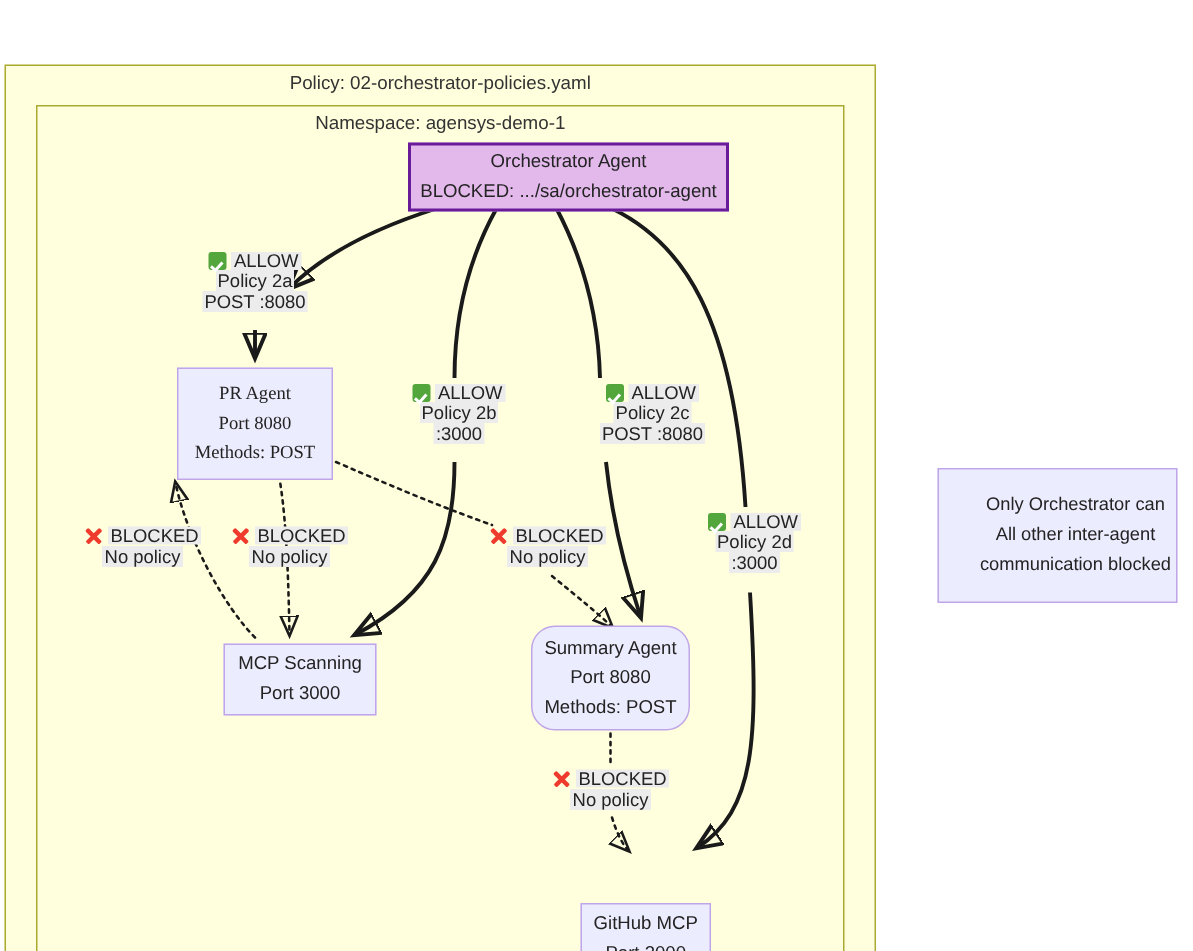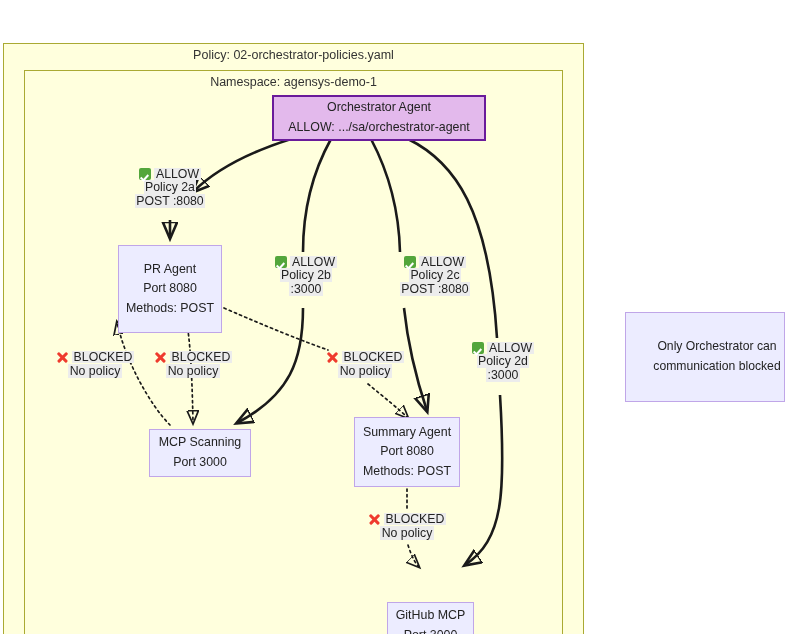--- a/index.html
+++ b/index.html
@@ -81,47 +81,48 @@
 
     <path class="dotted-edge" d="M 224,268 C 270,288 300,300 328,310"></path>
     <path class="dotted-edge" marker-end="url(#ah-dot)" d="M 368,344 C 385,358 400,370 408,378"></path>
 
     <path class="dotted-edge" d="M 407,449 L 407,470"></path>
     <path class="dotted-edge" marker-end="url(#ah-dot)" d="M 408,505 C 412,518 416,524 419,527"></path>
   </svg>
 
   <div class="node orchestrator" style="left:272px;top:55px;width:214px;height:46px;">
     <div>Orchestrator Agent</div>
-    <div>ALLOW: .../sa/orchestrator-agent</div>
+    <div>BLOCKED: .../sa/orchestrator-agent</div>
   </div>
 
-  <div class="node" style="left:118px;top:205px;width:104px;height:88px;">
+  <div class="node" style="left:118px;top:205px;width:104px;height:75px;font-family:Liberation Serif, serif;">
     <div>PR Agent</div>
     <div>Port 8080</div>
     <div>Methods: POST</div>
   </div>
 
   <div class="node" style="left:149px;top:389px;width:102px;height:48px;">
     <div>MCP Scanning</div>
     <div>Port 3000</div>
   </div>
 
-  <div class="node" style="left:354px;top:377px;width:106px;height:70px;">
+  <div class="node" style="left:354px;top:377px;width:106px;height:70px;border-radius:16px;">
     <div>Summary Agent</div>
     <div>Port 8080</div>
     <div>Methods: POST</div>
   </div>
 
   <div class="node" style="left:387px;top:562px;width:87px;height:47px;">
     <div>GitHub MCP</div>
     <div>Port 3000</div>
   </div>
 
   <div class="note" style="left:625px;top:272px;width:160px;height:90px;">
     <div>Only Orchestrator can</div>
+    <div>All other inter-agent</div>
     <div>communication blocked</div>
   </div>
 
   <div class="elabel" style="left:107px;top:126px;width:126px;">
     <span class="ln hdr">
         <span class="ok-box"></span>
         <span class="txt">ALLOW</span>
       </span>
     <span class="ln"><span class="txt">Policy 2a</span></span>
     <span class="ln"><span class="txt">POST :8080</span></span>

